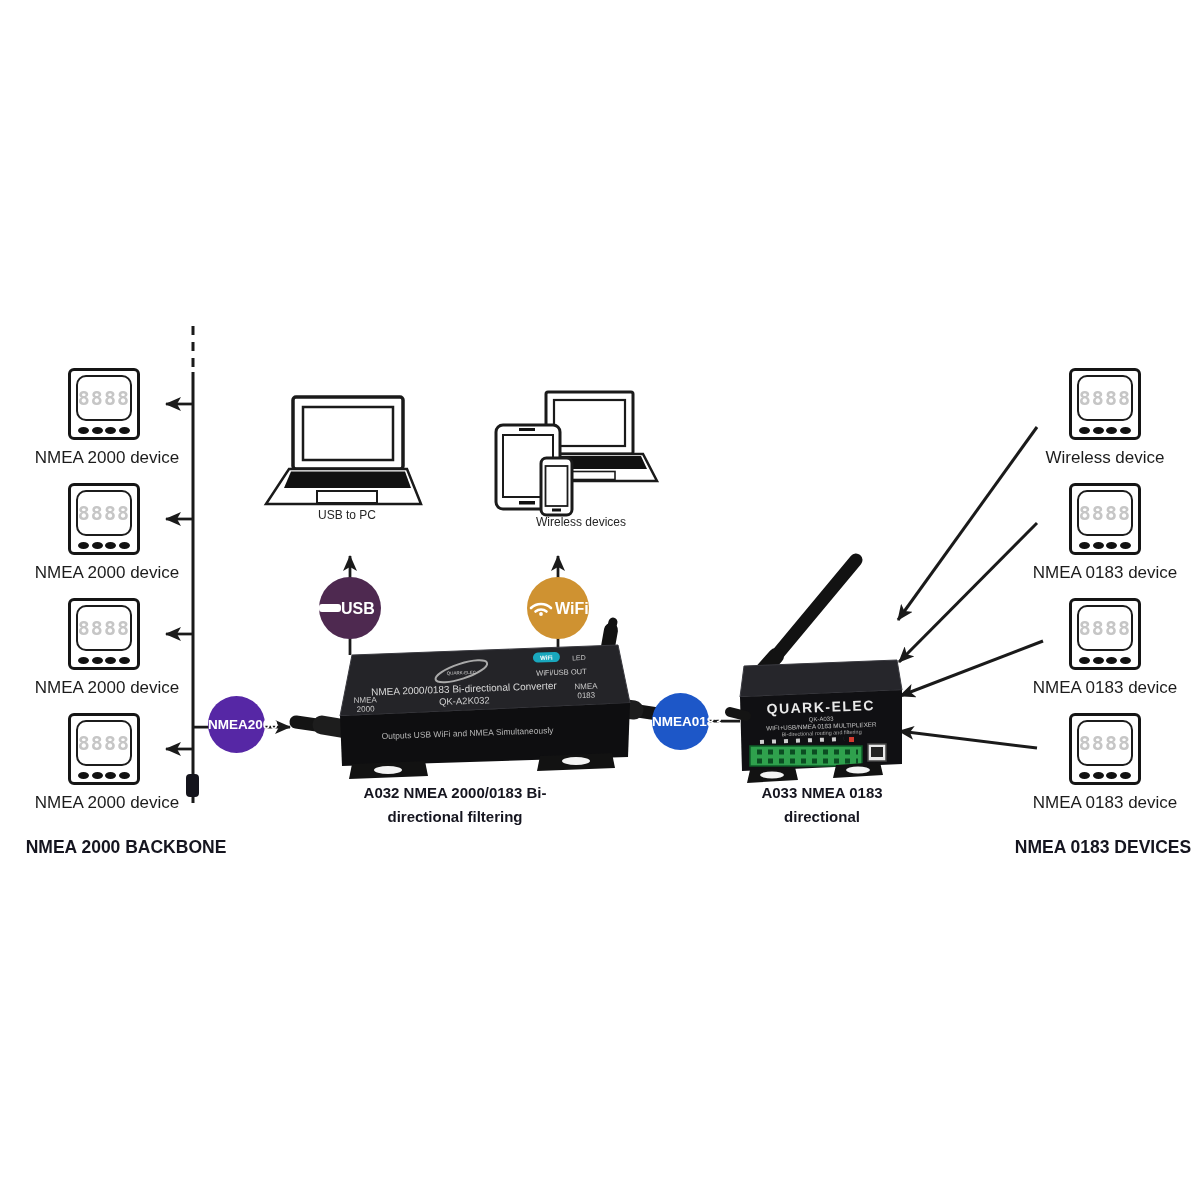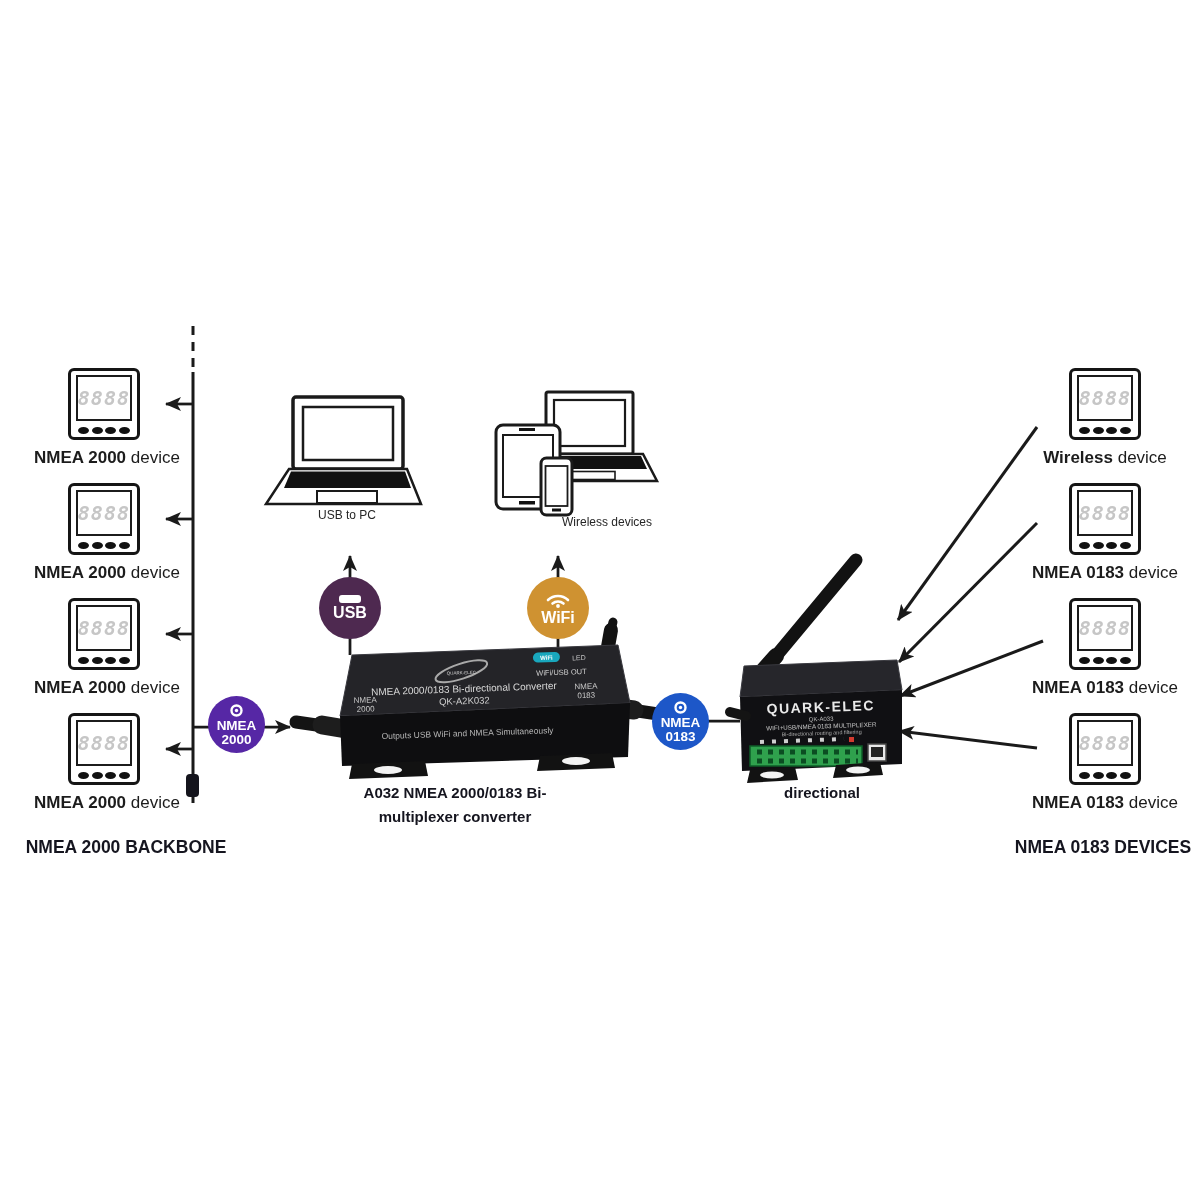--- a/index.html
+++ b/index.html
@@ -3,43 +3,43 @@
 <meta charset="utf-8">
 <style>
   html,body{margin:0;padding:0;background:#fff;}
   #canvas{position:relative;width:1200px;height:1200px;background:#fff;overflow:hidden;
           font-family:"Liberation Sans",sans-serif;}
   #wires{position:absolute;left:0;top:0;z-index:1;}
 
   
   .device{position:absolute;width:72px;height:72px;border:3px solid #151515;border-radius:6px;
           background:#fff;box-sizing:border-box;padding:4px 5px 3px;z-index:2;}
-  .device-screen{height:42px;border:2.5px solid #1c1c1c;border-radius:0;display:flex;
-                 align-items:center;justify-content:flex-end;background:#fff;font-style:italic;}
+  .device-screen{height:42px;border:2.5px solid #1c1c1c;border-radius:10px;display:flex;
+                 align-items:center;justify-content:flex-end;background:#fff;}
   .seg{font-family:"DejaVu Sans Mono",monospace;font-weight:bold;color:#c6c6c6;
        font-size:20px;letter-spacing:1px;}
   .device-dots{display:flex;justify-content:space-between;margin-top:6px;padding:0 2px;}
   .device-dots i{width:11px;height:7px;background:#111;border-radius:50%;}
 
   .dev-label{position:absolute;width:220px;text-align:center;font-size:17px;color:#1c1c1c;
              z-index:2;white-space:nowrap;}
-  .dev-label b{font-weight:700;}
+  .dev-label b{font-weight:400;}
 
   .group-label{position:absolute;width:220px;text-align:center;font-size:17.5px;font-weight:700;
                color:#15151f;z-index:2;white-space:nowrap;}
 
   .caption{position:absolute;width:320px;text-align:center;font-size:15px;font-weight:700;
            color:#15151f;line-height:24px;z-index:2;}
 
   .icon-label{position:absolute;width:200px;text-align:center;font-size:12px;color:#262626;
               z-index:2;white-space:nowrap;}
 
   
-  .badge{position:absolute;border-radius:50%;display:flex;flex-direction:column;align-items:center;
-         justify-content:center;color:#fff;z-index:3;text-align:center;}
+  .badge{position:absolute;border-radius:50%;display:flex;align-items:center;
+         color:#fff;z-index:3;text-align:center;}
   .badge-sm{width:57px;height:57px;font-size:13.5px;font-weight:700;line-height:14px;}
   .badge-lg{width:62px;height:62px;font-size:16px;font-weight:700;line-height:17px;}
   .badge .bicon{display:block;margin-bottom:1px;}
   .usb-port-icon{width:22px;height:8px;background:#fff;border-radius:3px;margin-bottom:3px;}
 </style>
 </head>
 <body>
 
 <div id="canvas">
 
@@ -271,21 +271,21 @@
   <div class="dev-label" style="left:995px;top:563px">
     <b>NMEA 0183</b><span> device</span></div>
   <div class="dev-label" style="left:995px;top:678px">
     <b>NMEA 0183</b><span> device</span></div>
   <div class="dev-label" style="left:995px;top:793px">
     <b>NMEA 0183</b><span> device</span></div>
 
   <div class="group-label" style="left:993px;top:837px">NMEA 0183 DEVICES</div>
 
   <div class="icon-label" style="left:247px;top:508px">USB to PC</div>
-  <div class="icon-label" style="left:507px;top:515px">Wireless devices</div>
+  <div class="icon-label" style="left:481px;top:515px">Wireless devices</div>
 
   <div class="badge badge-sm" style="left:208px;top:696px;background:#5627a5">
     <svg class="bicon" width="15" height="15" viewBox="0 0 15 15">
       <circle cx="7.5" cy="7.5" r="5" fill="none" stroke="#fff" stroke-width="2.4"></circle>
       <circle cx="7.5" cy="7.5" r="1.7" fill="#fff"></circle>
     </svg>
     <span>NMEA</span>
     <span>2000</span>
   </div>
 
@@ -307,19 +307,20 @@
     <svg class="bicon" width="15" height="15" viewBox="0 0 15 15">
       <circle cx="7.5" cy="7.5" r="5" fill="none" stroke="#fff" stroke-width="2.4"></circle>
       <circle cx="7.5" cy="7.5" r="1.7" fill="#fff"></circle>
     </svg>
     <span>NMEA</span>
     <span>0183</span>
   </div>
 
   <div class="caption" style="left:295px;top:781px">
     <div>A032 NMEA 2000/0183 Bi-</div>
-    <div>multiplexer converter</div>
+    <div>directional filtering</div>
   </div>
   <div class="caption" style="left:662px;top:781px">
+    <div>A033 NMEA 0183</div>
     <div>directional</div>
   </div>
 
 </div>
 
 </body></html>

